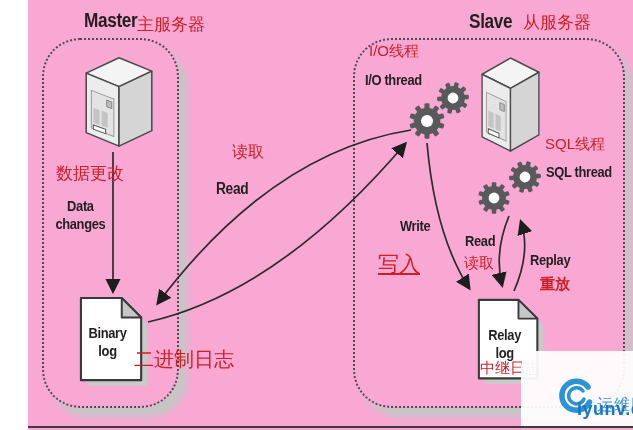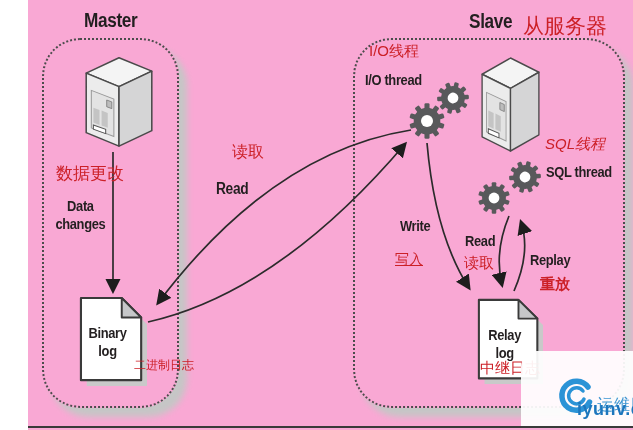--- a/index.html
+++ b/index.html
@@ -99,41 +99,42 @@
       <use href="#gear" x="380" y="102" width="38" height="38"></use>
       <use href="#gear" x="408" y="81" width="34" height="34" transform="rotate(14 425 98)"></use>
     </g>
     <g>
       <use href="#gear" x="449" y="181" width="34" height="34"></use>
       <use href="#gear" x="480" y="160" width="34" height="34" transform="rotate(14 497 177)"></use>
     </g>
   </svg>
 
   <div class="lbl en" style="left:56px;top:9px;font-size:20px;">Master</div>
+  <div class="lbl zh" style="left:109px;top:16px;font-size:17px;">主服务器</div>
 
   <div class="lbl en" style="left:441px;top:10px;font-size:20px;">Slave</div>
-  <div class="lbl zh" style="left:495px;top:14px;font-size:21px;">从服务器</div>
+  <div class="lbl zh" style="left:495px;top:14px;font-size:17px;">从服务器</div>
 
   <div class="lbl zh" style="left:16px;top:165px;font-size:17px;padding-left:12px;">数据更改</div>
   <div class="lbl en center" style="left:24px;top:197px;width:66px;font-size:15px;line-height:18px;"><span style="display:block">Data</span><span style="display:block">changes</span></div>
 
   <div class="lbl en center" style="left:52px;top:324px;width:64px;font-size:15px;line-height:18px;"><span style="display:block">Binary</span><span style="display:block">log</span></div>
-  <div class="lbl zh" style="left:106px;top:359px;font-size:12px;">二进制日志</div>
+  <div class="lbl zh" style="left:106px;top:348px;font-size:20px;">二进制日志</div>
 
   <div class="lbl zh" style="left:204px;top:143px;font-size:16px;">读取</div>
   <div class="lbl en" style="left:188px;top:180px;font-size:16px;">Read</div>
 
   <div class="lbl zh" style="left:341px;top:43px;font-size:15px;">I/O线程</div>
   <div class="lbl en" style="left:337px;top:72px;font-size:15px;">I/O thread</div>
 
-  <div class="lbl zh" style="left:517px;top:136px;font-size:15px;font-style:italic;">SQL线程</div>
+  <div class="lbl zh" style="left:517px;top:136px;font-size:15px;">SQL线程</div>
   <div class="lbl en" style="left:518px;top:164px;font-size:15px;">SQL thread</div>
 
   <div class="lbl en" style="left:372px;top:218px;font-size:15px;">Write</div>
-  <div class="lbl zh" style="left:367px;top:252px;font-size:14px;text-decoration:underline;">写入</div>
+  <div class="lbl zh" style="left:350px;top:252px;font-size:21px;text-decoration:underline;">写入</div>
 
   <div class="lbl en" style="left:437px;top:233px;font-size:15px;">Read</div>
   <div class="lbl zh" style="left:436px;top:255px;font-size:15px;">读取</div>
 
   <div class="lbl en" style="left:502px;top:252px;font-size:15px;">Replay</div>
   <div class="lbl zh" style="left:512px;top:276px;font-size:15px;font-weight:bold;">重放</div>
 
   <div class="lbl en center" style="left:450px;top:326px;width:62px;font-size:15px;line-height:18px;"><span style="display:block">Relay</span><span style="display:block">log</span></div>
   <div class="lbl zh" style="left:452px;top:360px;font-size:15px;">中继日志</div>
 

